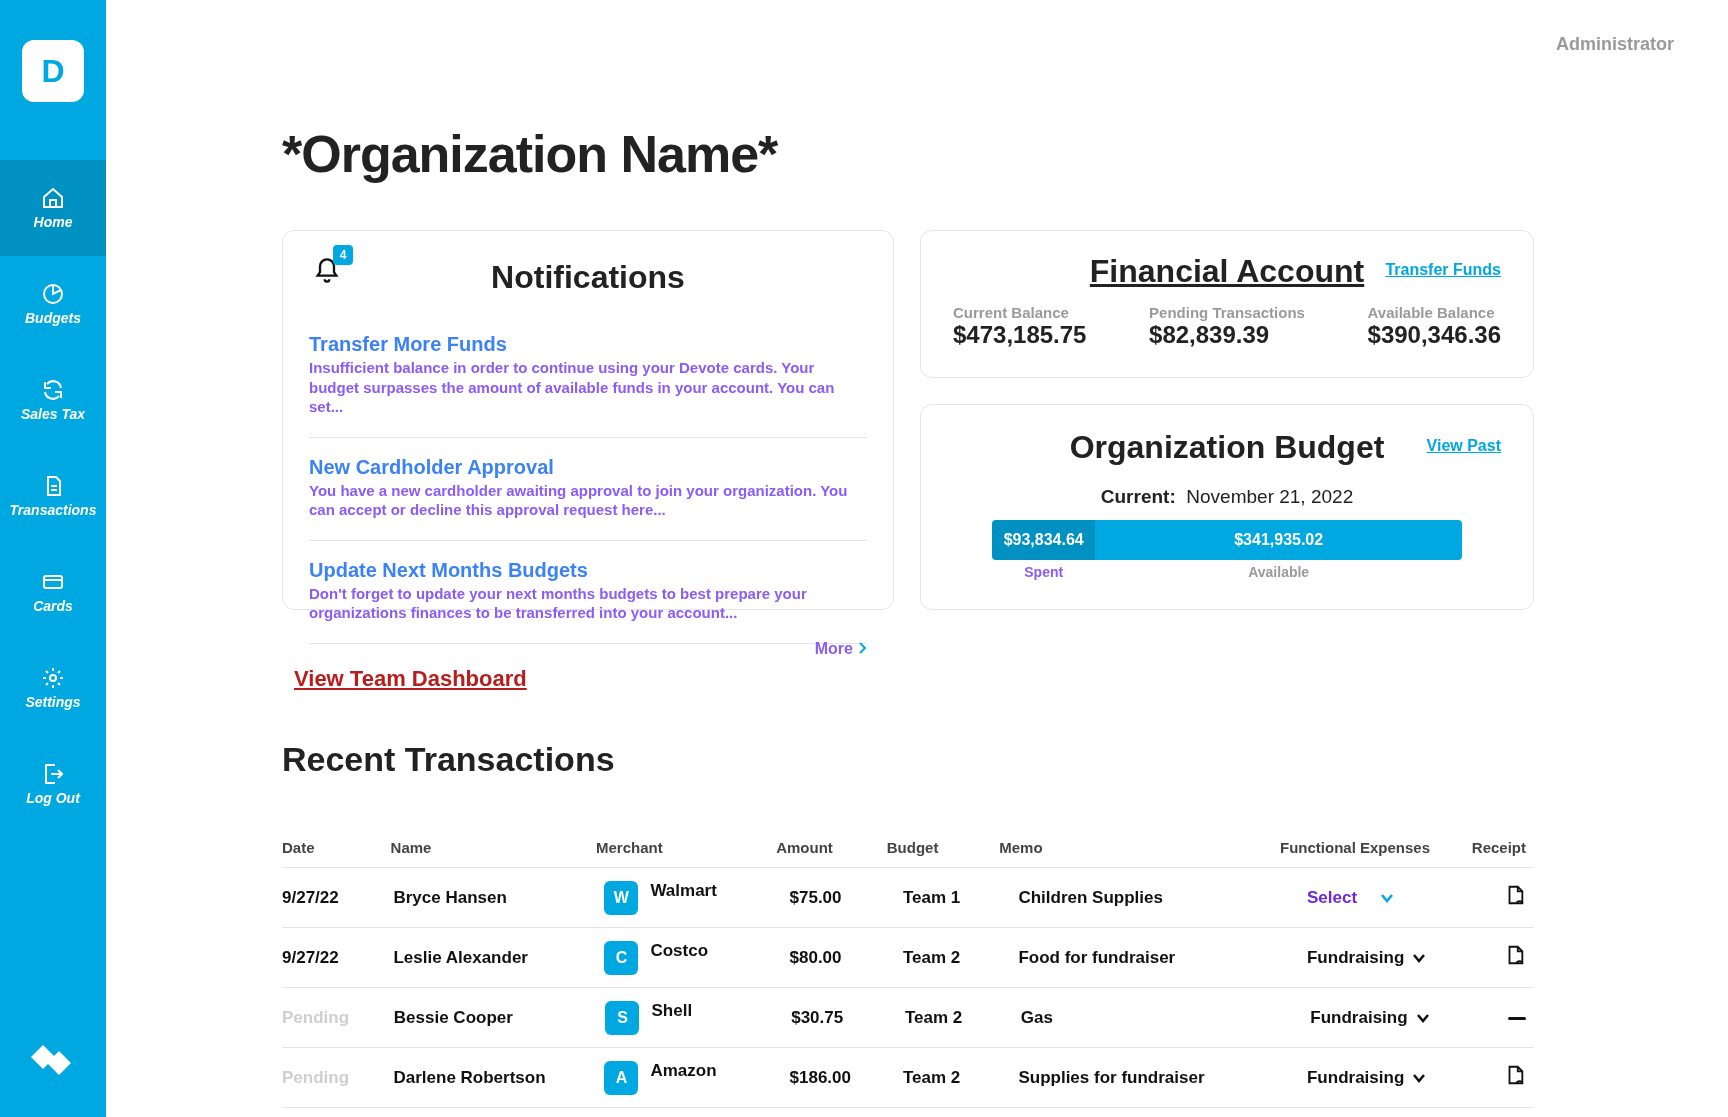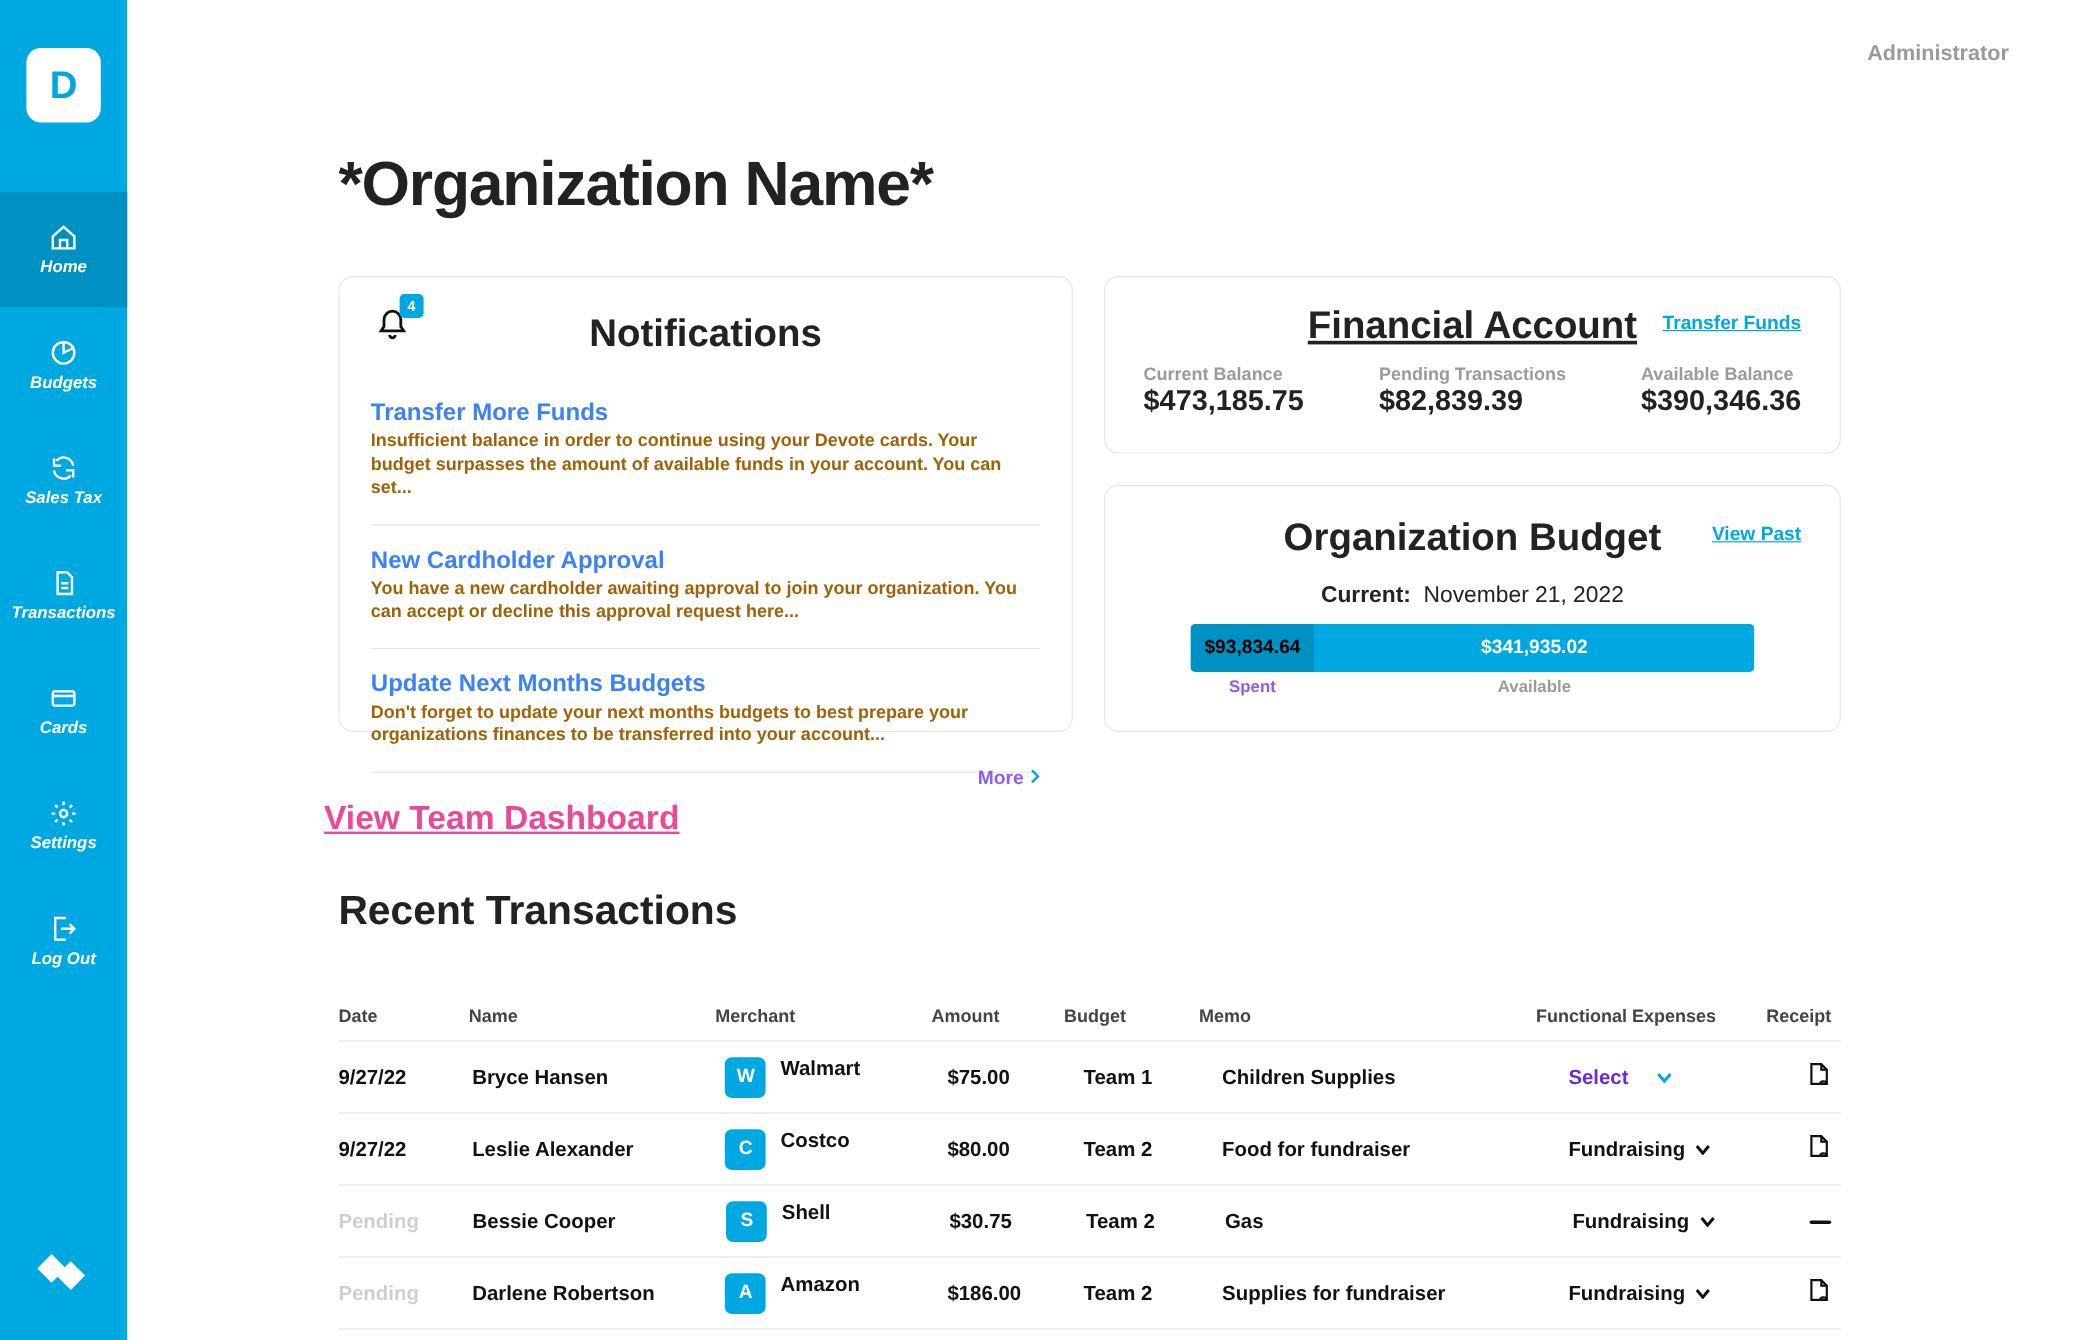--- a/index.html
+++ b/index.html
@@ -24,47 +24,47 @@
   .notifications { top: 230px; left: 282px; width: 612px; height: 380px; padding: 20px 26px 10px 26px; }
   .n-head { display: flex; align-items: center; justify-content: center; position: relative; height: 52px; }
   .n-head h2 { font-size: 32px; font-weight: 800; }
   .bell-wrap { position: absolute; left: 4px; top: 6px; }
   .bell-wrap svg { width: 28px; height: 28px; display: block; }
   .bell-badge { position: absolute; top: -12px; left: 20px; background: #00A8E1; color: #fff; width: 20px; height: 20px; border-radius: 4px; font-size: 12px; display: flex; align-items: center; justify-content: center; font-weight: 700; }
   .n-body { margin-top: 12px; }
   .n-item { padding: 18px 0 20px 0; border-bottom: 1px solid #E5E5E5; }
   .n-item:last-of-type { border-bottom: none; }
   .n-item h3 { color: #3b82f6; font-size: 20px; font-weight: 800; margin-bottom: 2px; }
-  .n-item p { color: #a16207; font-size: 15px; font-weight: 600; line-height: 1.3; }
+  .n-item p { color: #8b5cf6; font-size: 15px; font-weight: 600; line-height: 1.3; }
   .more-link { color: #8b5cf6; font-size: 16px; font-weight: 700; display: flex; align-items: flex-start; justify-content: flex-end; gap: 4px; cursor: pointer; margin-top: -4px; }
 
   .financial { top: 230px; left: 920px; width: 614px; height: 148px; padding: 22px 32px; }
   .financial-head { position: relative; text-align: center; }
   .financial-head h2 { font-size: 32px; font-weight: 800; text-decoration: underline; }
   .transfer-link { position:absolute; top: 8px; right: 0; color:#00A8E1; font-weight:800; text-decoration: underline; font-size:16px; cursor:pointer; }
   .financial-row { display:flex; justify-content: space-between; margin-top: 14px; }
   .fin-col { display:flex; flex-direction:column; }
   .fin-col .lbl { color:#9A9A9A; font-size:15px; font-weight:700; }
   .fin-col .val { font-size:24px; font-weight:800; margin-top: 0px; }
 
   .budget { top: 404px; left: 920px; width: 614px; height: 206px; padding: 24px 32px; }
   .budget-head { position:relative; text-align:center; }
   .budget-head h2 { font-size: 32px; font-weight: 800; }
   .viewpast-link { position:absolute; top:8px; right:0; color:#00A8E1; font-weight:800; text-decoration: underline; font-size:16px; cursor:pointer;}
   .budget-date { text-align:center; margin-top: 20px; font-size:19px; }
   .budget-date .curlabel{font-weight:800;}
   .budget-date .curval{font-weight:500;}
   .budget-bar { margin-top: 12px; display:flex; width: 470px; margin-left: auto; margin-right: auto; border-radius:4px; overflow:hidden; height: 40px; }
-  .budget-bar .spent { background:#0091C3; display:flex; align-items:center; justify-content:center; color:#000000; font-size:16px; font-weight:700; width: 22%; }
+  .budget-bar .spent { background:#0091C3; display:flex; align-items:center; justify-content:center; color:#ffffff; font-size:16px; font-weight:700; width: 22%; }
   .budget-bar .avail { background:#00A8E1; display:flex; align-items:center; justify-content:center; color:#fff; font-size:16px; font-weight:700; width: 78%; }
   .budget-labels { display:flex; width:470px; margin: 4px auto 0 auto;}
   .budget-labels .sp { width:22%; text-align:center; color:#8b5cf6; font-size:14px; font-weight:700;}
   .budget-labels .av { width:78%; text-align:center; color:#9A9A9A; font-size:14px; font-weight:700;}
 
-  .team-link { position:absolute; top: 666px; left: 270px; color:#ec4899; font-size:28px; font-weight:800; text-decoration: underline; cursor:pointer;}
+  .team-link { position:absolute; top: 666px; left: 294px; color:#b91c1c; font-size:22px; font-weight:800; text-decoration: underline; cursor:pointer;}
 
   .recent-title { position:absolute; top: 740px; left: 282px; font-size: 34px; font-weight:800; }
 
   .tx-table { position:absolute; top: 828px; left: 282px; width: 1252px; }
   .tx-row { display:flex; align-items:center; height: 60px; border-bottom: 1px solid #E5E5E5; }
   .tx-row.header { height: 40px; font-size:15px; color:#444; font-weight:700; border-bottom: 1px solid #E5E5E5; }
   .tx-row > div { padding-right: 8px; }
   .c-date { width: 112px; }
   .c-name { width: 212px; }
   .c-merchant { width: 186px; display:flex; align-items:flex-start; gap:12px;}

